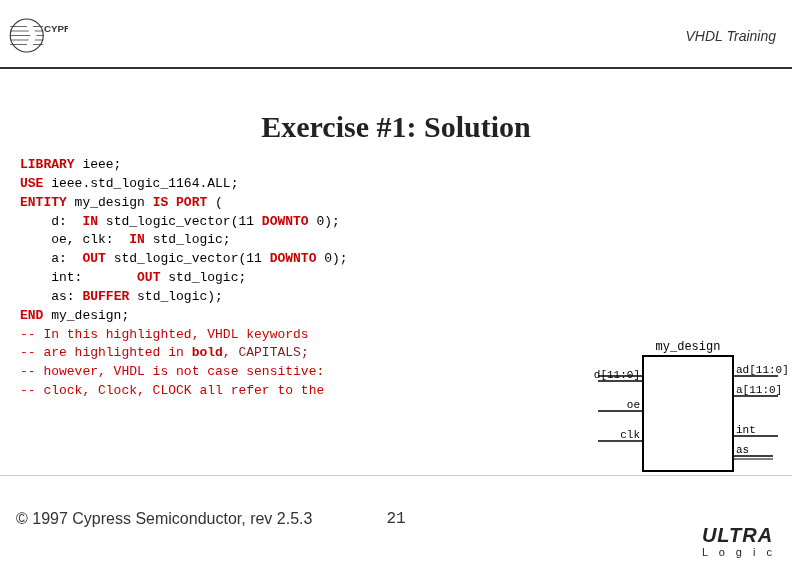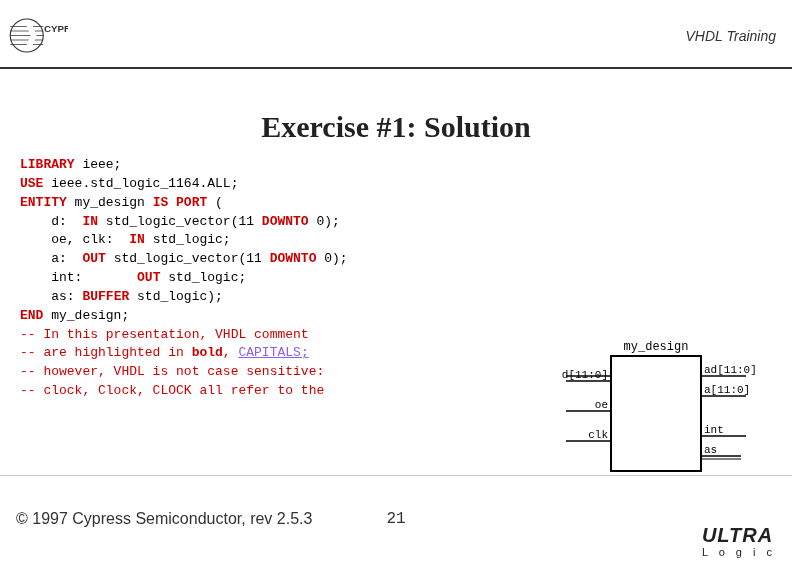--- a/index.html
+++ b/index.html
@@ -49,40 +49,40 @@
     #slide-title {
       font-size: 30px;
       font-weight: bold;
       color: #222;
       font-family: Georgia, serif;
     }
 
     
     #content {
       display: flex;
-      padding: 4px 36px 0 20px;
+      padding: 4px 4px 0 20px;
       gap: 10px;
     }
 
     #code-area {
       flex: 1;
       font-family: 'Courier New', Courier, monospace;
       font-size: 13px;
       line-height: 1.45;
     }
 
     .code-line {
       display: block;
       white-space: pre;
     }
 
     .kw { font-weight: bold; color: #cc0000; }
     .comment { color: #cc0000; }
     .comment-bold { font-weight: bold; color: #cc0000; }
-    .comment-underline { text-decoration: underline; color: #8b5cf6; }
+    .comment-underline { color: #7f1d1d; }
     .normal { color: #000; }
 
     
     #diagram-area {
       width: 200px;
       flex-shrink: 0;
       margin-top: 180px;
     }
 
     
@@ -150,21 +150,21 @@
   <div id="code-area">
     <span class="code-line"><span class="kw">LIBRARY</span><span class="normal"> ieee;</span></span>
     <span class="code-line"><span class="kw">USE</span><span class="normal"> ieee.std_logic_1164.ALL;</span></span>
     <span class="code-line"><span class="kw">ENTITY</span><span class="normal"> my_design </span><span class="kw">IS PORT</span><span class="normal"> (</span></span>
     <span class="code-line"><span class="normal">    d:  </span><span class="kw">IN</span><span class="normal"> std_logic_vector(11 </span><span class="kw">DOWNTO</span><span class="normal"> 0);</span></span>
     <span class="code-line"><span class="normal">    oe, clk:  </span><span class="kw">IN</span><span class="normal"> std_logic;</span></span>
     <span class="code-line"><span class="normal">    a:  </span><span class="kw">OUT</span><span class="normal"> std_logic_vector(11 </span><span class="kw">DOWNTO</span><span class="normal"> 0);</span></span>
     <span class="code-line"><span class="normal">    int:       </span><span class="kw">OUT</span><span class="normal"> std_logic;</span></span>
     <span class="code-line"><span class="normal">    as: </span><span class="kw">BUFFER</span><span class="normal"> std_logic);</span></span>
     <span class="code-line"><span class="kw">END</span><span class="normal"> my_design;</span></span>
-    <span class="code-line comment">-- In this presentation, VHDL comment</span>
+    <span class="code-line comment">-- In this highlighted, VHDL keywords</span>
     <span class="code-line"><span class="comment">-- are highlighted in </span><span class="comment-bold">bold</span><span class="comment">, </span><span class="comment-underline">CAPITALS;</span></span>
     <span class="code-line comment">-- however, VHDL is not case sensitive:</span>
     <span class="code-line comment">-- clock, Clock, CLOCK all refer to the</span>
   </div>
 
   <div id="diagram-area">
     <div id="block-diagram">
       <svg width="200" height="155" viewBox="0 0 200 155">
 
         <text x="100" y="14" text-anchor="middle" font-family="Courier New, monospace" font-size="12" fill="#000">my_design</text>

